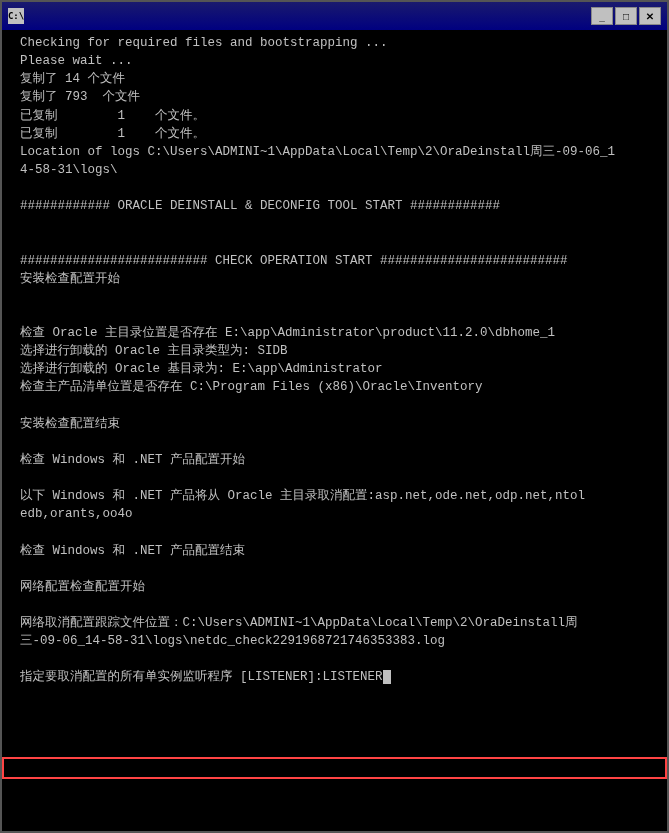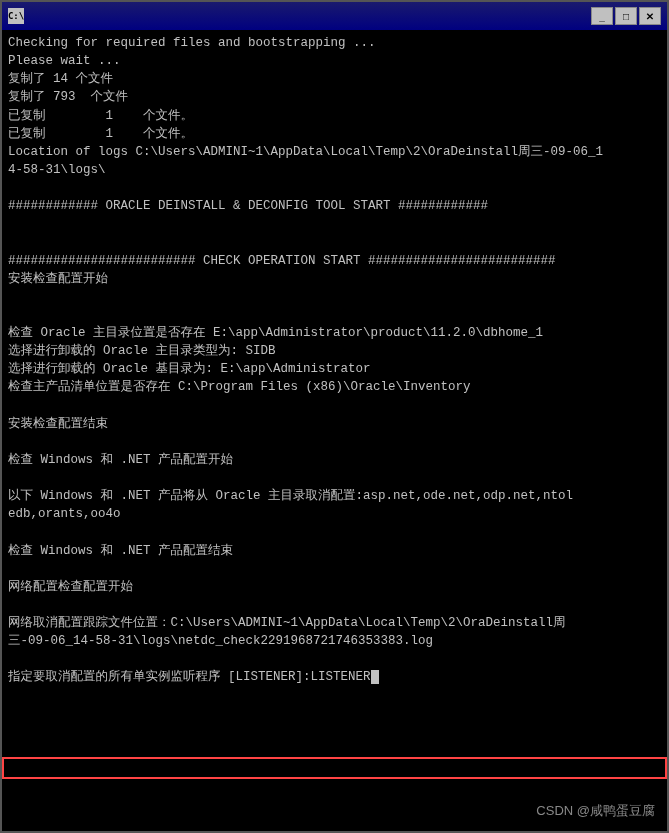--- a/index.html
+++ b/index.html
@@ -79,21 +79,21 @@
       font-weight: bold;
     }
 
     .tb-btn.close {
       background: #c0c0c0;
     }
 
     .terminal {
       background: #000000;
       flex: 1;
-      padding: 4px 6px;
+      padding: 4px 18px;
       overflow: hidden;
       font-family: 'Courier New', Lucida Console, monospace;
       font-size: 12.5px;
       line-height: 1.45;
       color: #c0c0c0;
       position: relative;
     }
 
     .terminal pre {
       white-space: pre-wrap;
@@ -179,15 +179,14 @@
 
 网络配置检查配置开始
 
 网络取消配置跟踪文件位置：C:\Users\ADMINI~1\AppData\Local\Temp\2\OraDeinstall周
 三-09-06_14-58-31\logs\netdc_check2291968721746353383.log
 
 指定要取消配置的所有单实例监听程序 [LISTENER]:LISTENER<span class="cursor"></span></pre>
 
     <div class="highlight-box" style="bottom: 52px; left: 0px; right: 0px; height: 22px; border-color: #ff4444;">
     </div>
-    <div class="watermark">CSDN @咸鸭蛋豆腐</div>
   </div>
 </div>
 
 </body></html>

